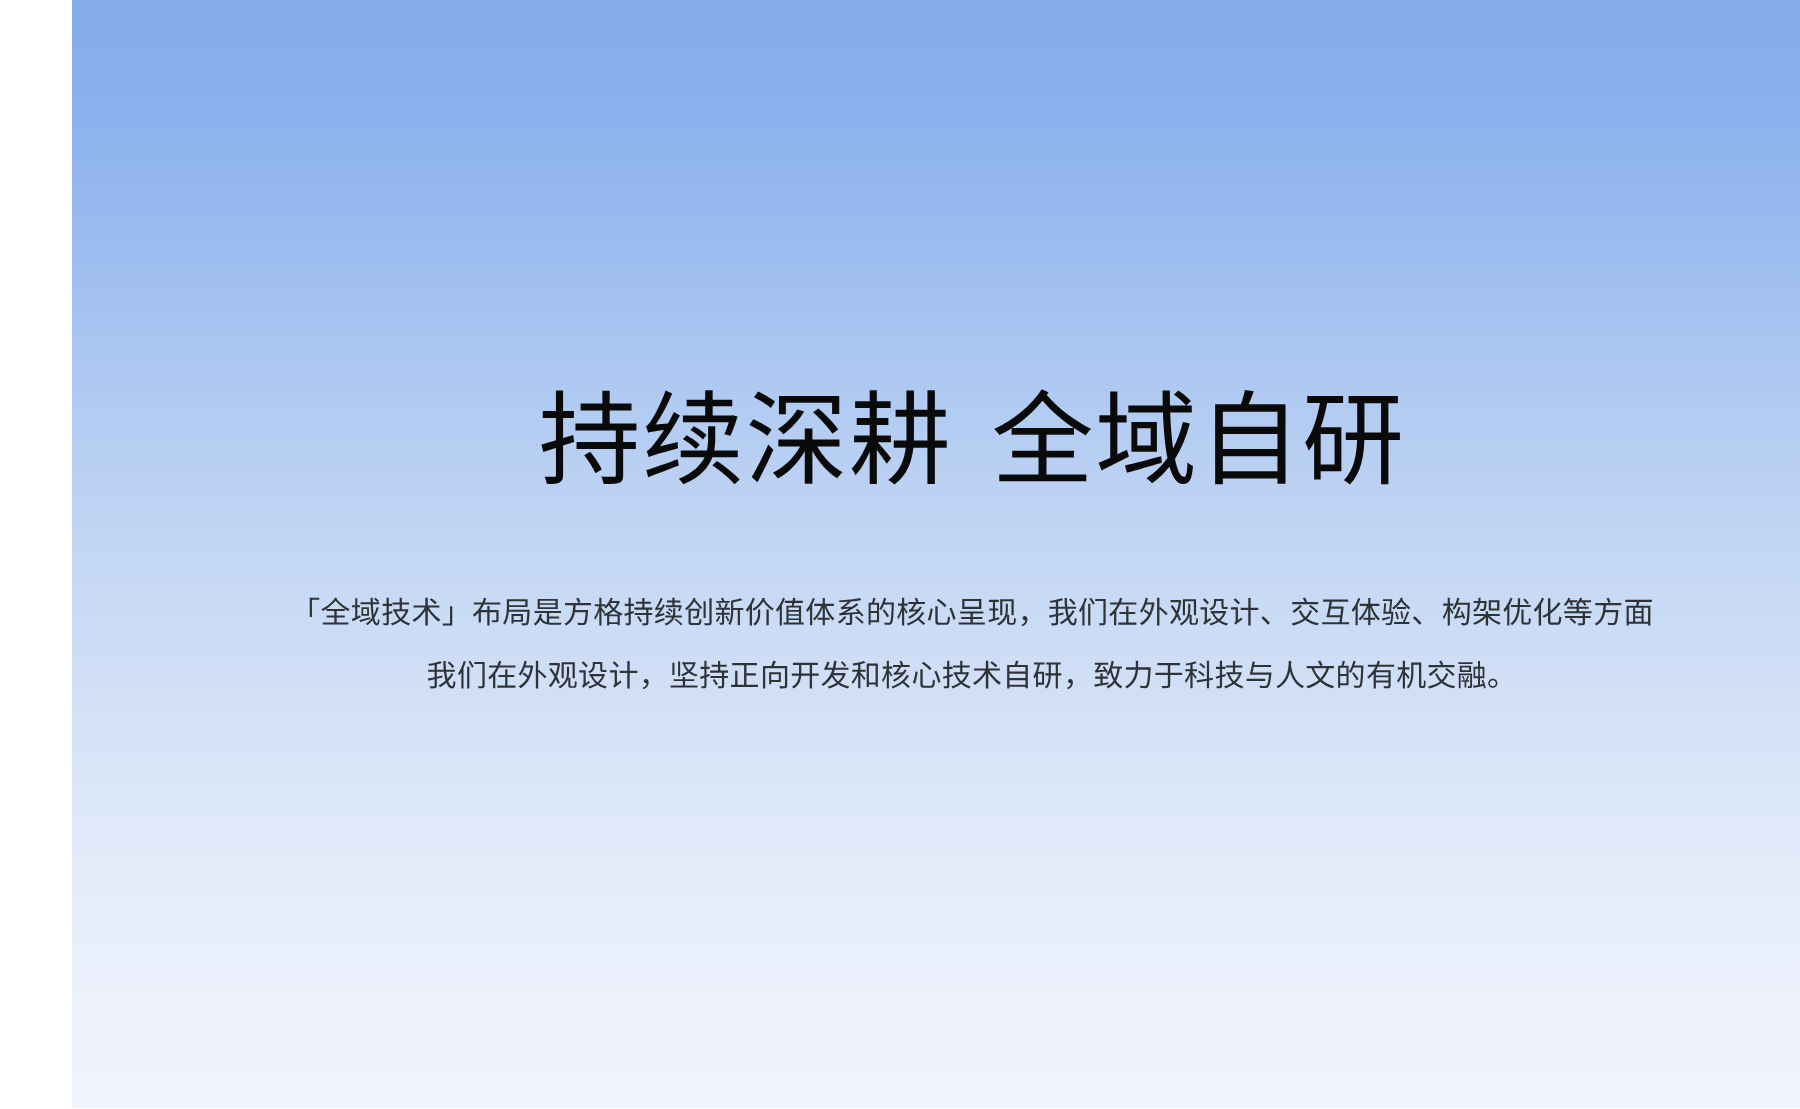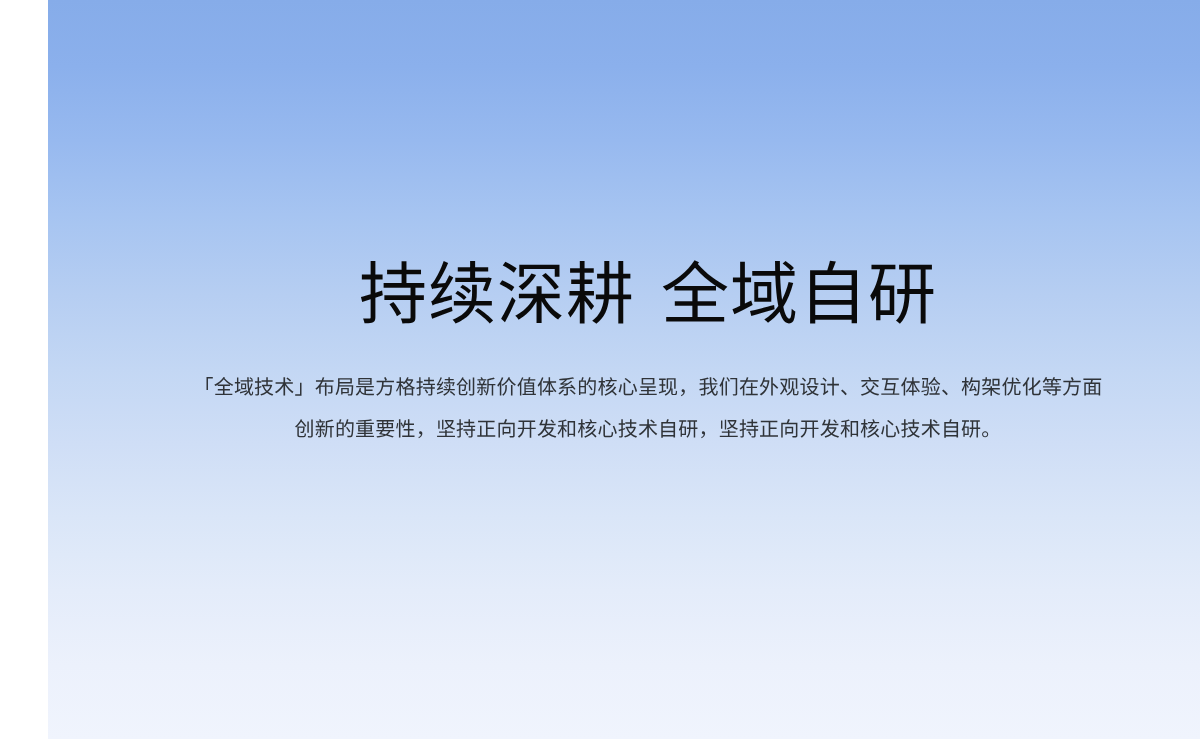--- a/index.html
+++ b/index.html
@@ -57,21 +57,21 @@
     white-space: nowrap;
   }
 
   .hero-heading .phrase-gap {
     display: inline-block;
     width: 26px;
   }
 
   .hero-body {
     position: absolute;
-    top: 366px;
+    top: 388px;
     left: 50%;
     transform: translateX(-50%);
     width: 1060px;
     text-align: center;
     font-size: 20px;
     line-height: 42px;
     font-weight: 400;
     color: #2f3338;
     letter-spacing: 0.2px;
   }
@@ -83,16 +83,16 @@
 </style>
 </head>
 <body>
 
 <section class="hero-section">
 
   <h1 class="hero-heading"><span>持续深耕</span><span class="phrase-gap"></span><span>全域自研</span></h1>
 
   <div class="hero-body">
     <span class="body-line">「全域技术」布局是方格持续创新价值体系的核心呈现，我们在外观设计、交互体验、构架优化等方面</span>
-    <span class="body-line">创新的重要性，坚持正向开发和核心技术自研，坚持正向开发和核心技术自研。</span>
+    <span class="body-line">我们在外观设计，坚持正向开发和核心技术自研，致力于科技与人文的有机交融。</span>
   </div>
 
 </section>
 
 </body></html>

